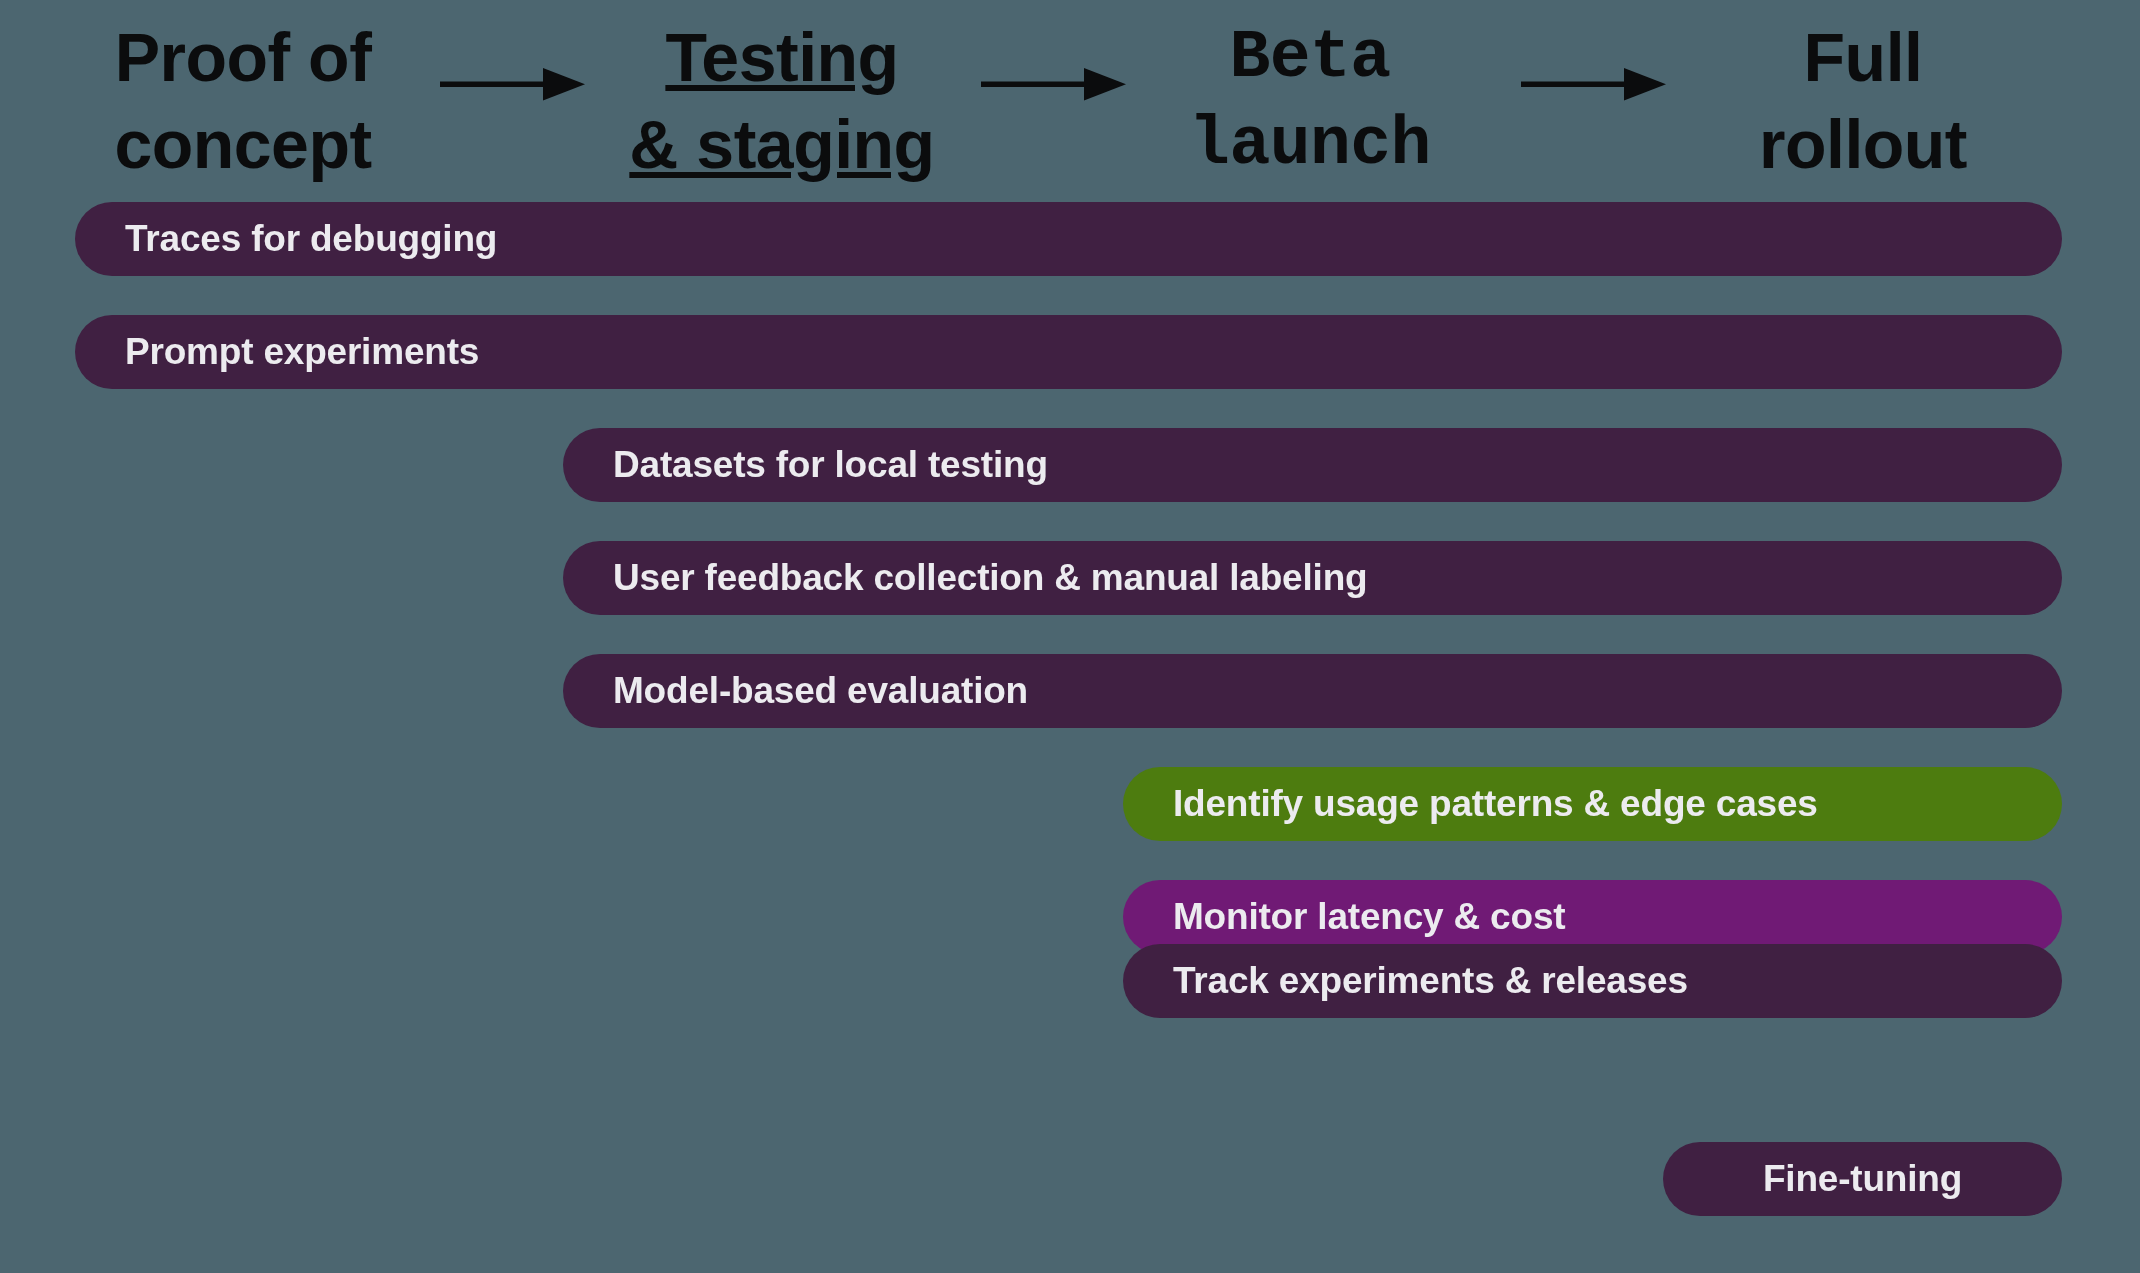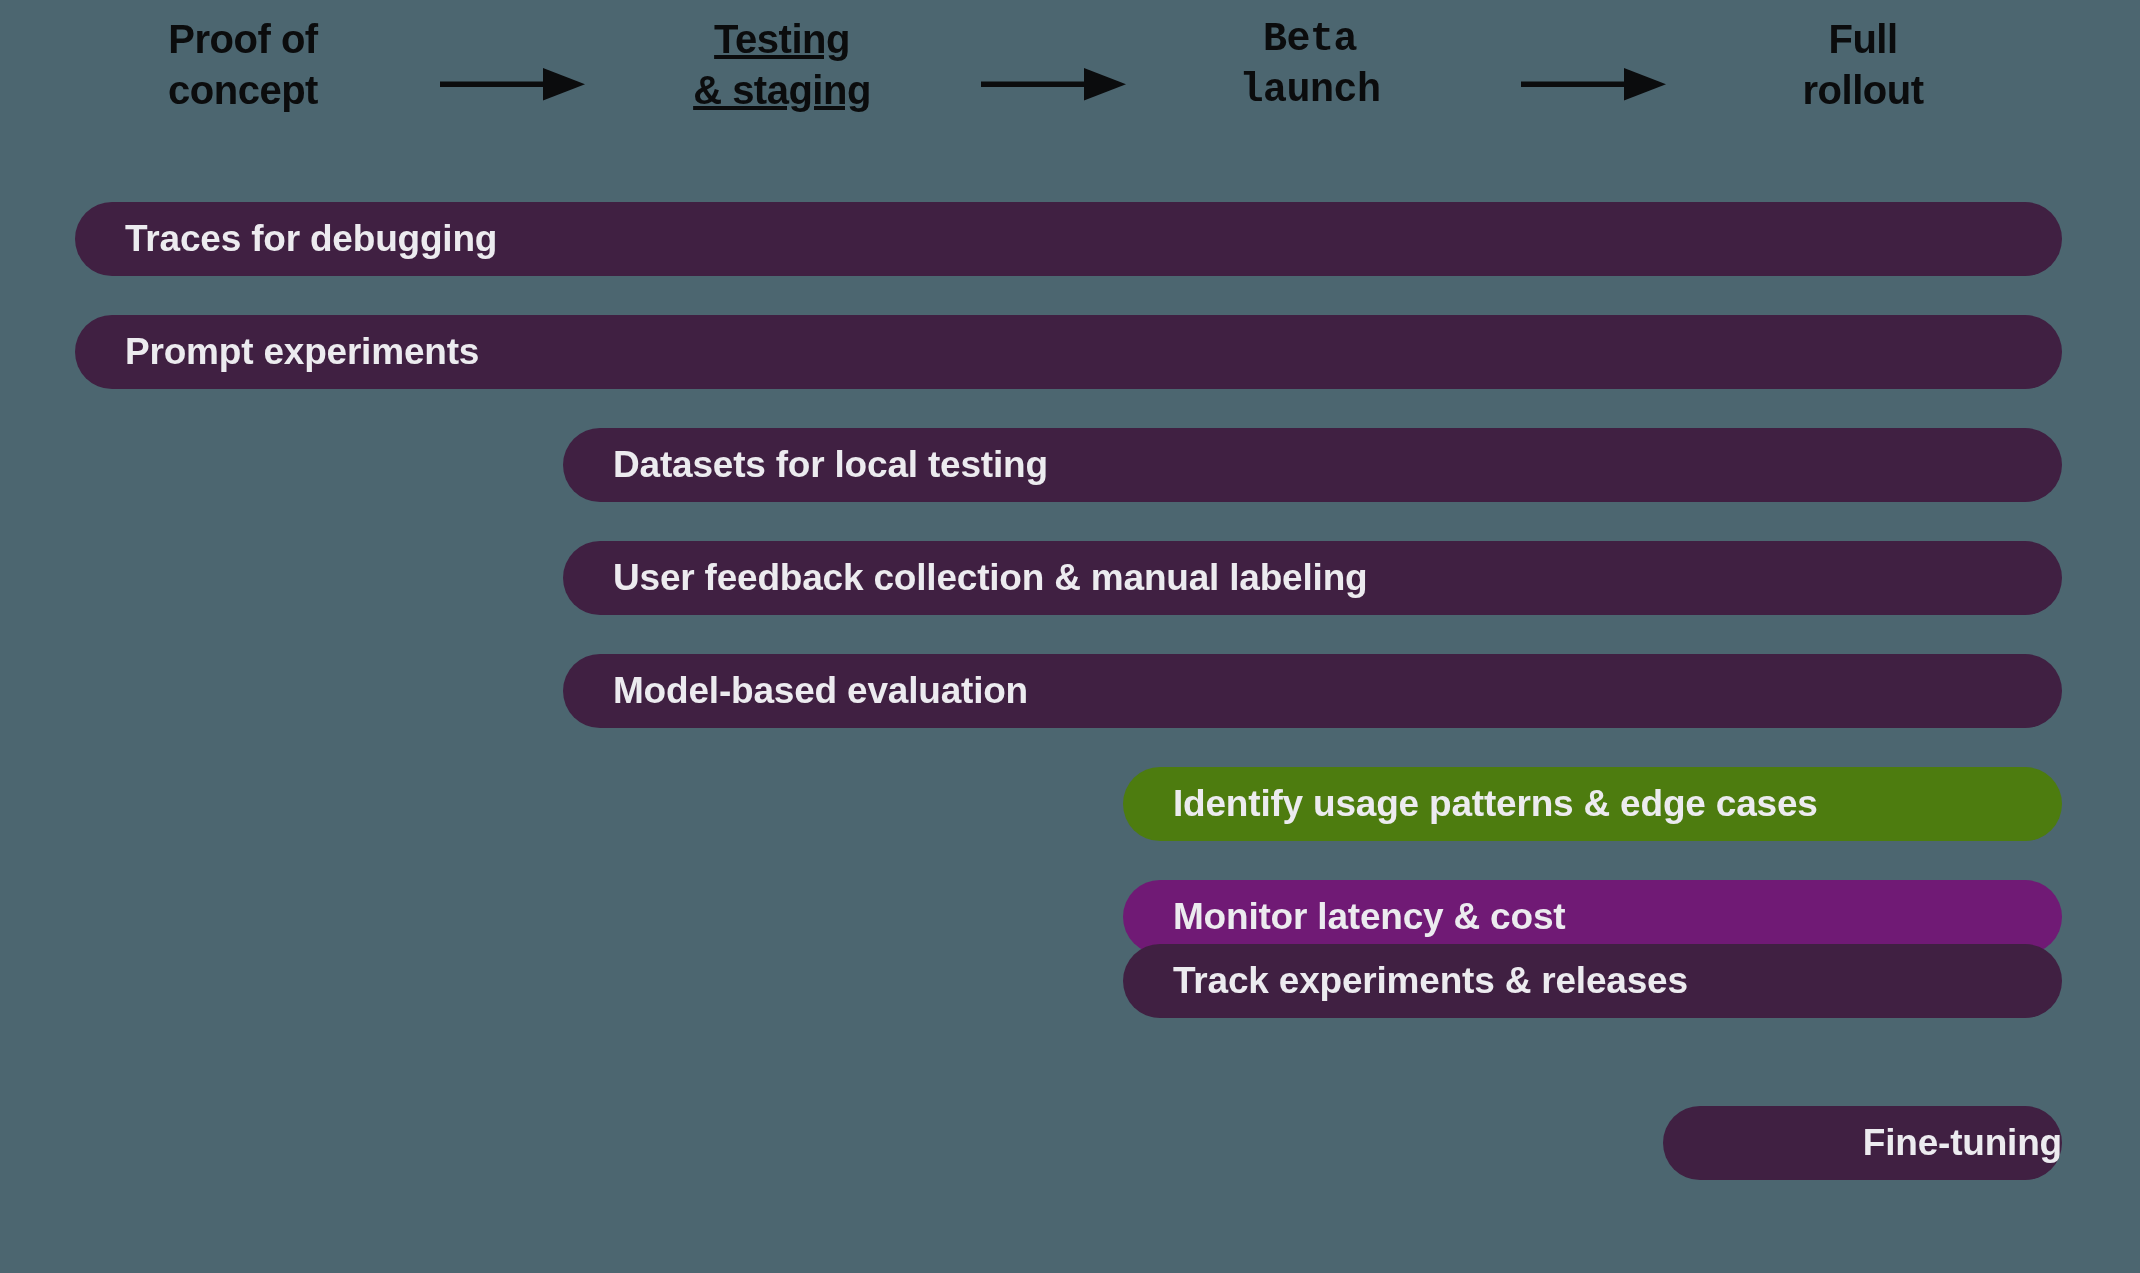--- a/index.html
+++ b/index.html
@@ -17,21 +17,21 @@
     background: #4c6670;
     overflow: hidden;
   }
 
   
   .stage-label {
     position: absolute;
     top: 14px;
     text-align: center;
     color: #0b0c0d;
-    font-size: 40px;
+    font-size: 68px;
     font-weight: 700;
     line-height: 1.28;
     letter-spacing: -0.5px;
     white-space: pre-line;
   }
 
   .stage-arrow {
     position: absolute;
     top: 62px;
     height: 44px;
@@ -50,21 +50,22 @@
   }
   .bar-label {
     color: #ecebef;
     font-size: 37px;
     font-weight: 700;
     letter-spacing: -0.2px;
     white-space: nowrap;
     padding-left: 50px;
   }
   .bar.align-center {
-    justify-content: flex-end;
+    justify-content: center;
+    margin-top: 36px;
   }
   .bar.align-center .bar-label {
     padding-left: 0;
   }
 </style>
 </head>
 <body>
 
 <div id="canvas" style="background: rgb(76, 102, 112);">
   <div id="stages-layer">

